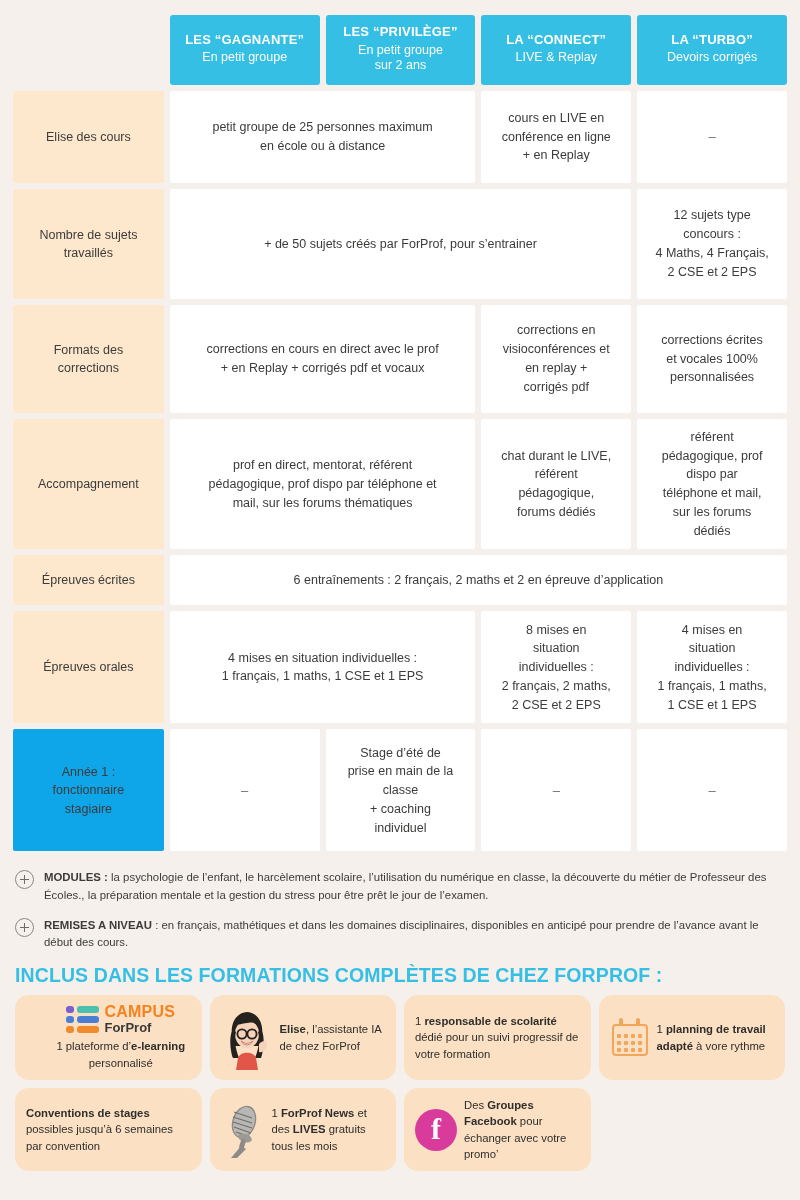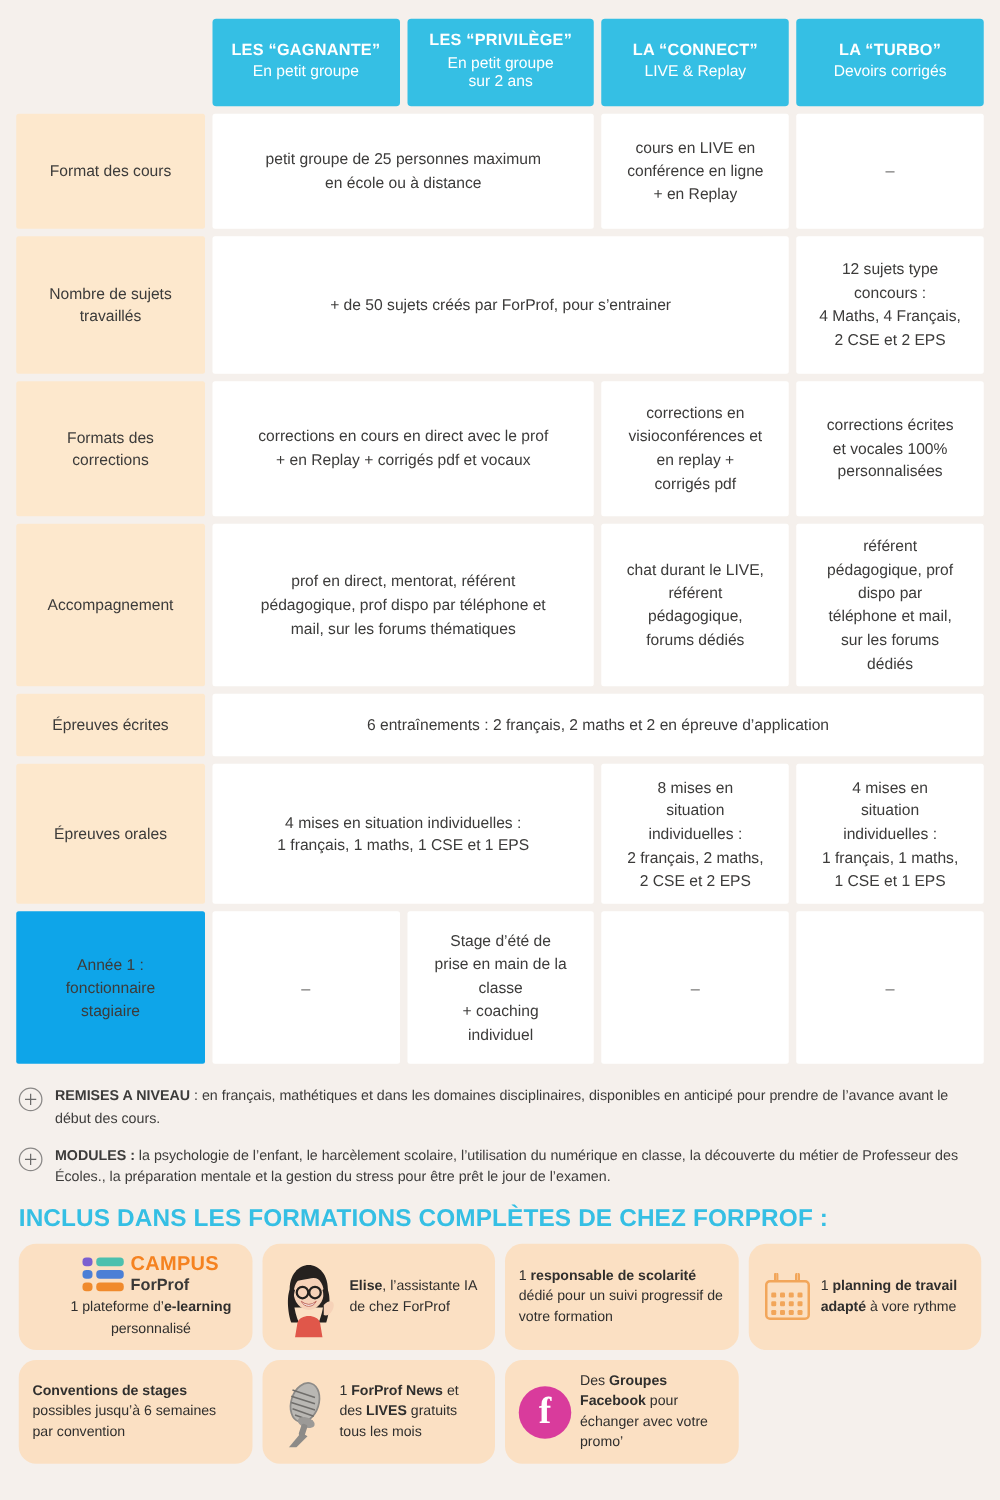--- a/index.html
+++ b/index.html
@@ -163,21 +163,21 @@
             <span class="h-sub">LIVE &amp; Replay</span>
           </th>
           <th class="head-cell">
             <span class="h-title">LA “TURBO”</span>
             <span class="h-sub">Devoirs corrigés</span>
           </th>
         </tr>
     </thead>
     <tbody id="table-body">
         <tr class="r1">
-          <td class="row-label">Format des cours</td>
+          <td class="row-label">Elise des cours</td>
           <td class="cell" colspan="2">petit groupe de 25 personnes maximum<br>en école ou à distance</td>
           <td class="cell">cours en LIVE en<br>conférence en ligne<br>+ en Replay</td>
           <td class="cell dash">–</td>
         </tr>
         <tr class="r2">
           <td class="row-label">Nombre de sujets<br>travaillés</td>
           <td class="cell" colspan="3">+ de 50 sujets créés par ForProf, pour s’entrainer</td>
           <td class="cell">12 sujets type<br>concours :<br>4 Maths, 4 Français,<br>2 CSE et 2 EPS</td>
         </tr>
         <tr class="r3">
@@ -208,25 +208,25 @@
           <td class="cell">Stage d’été de<br>prise en main de la<br>classe<br>+ coaching<br>individuel</td>
           <td class="cell dash">–</td>
           <td class="cell dash">–</td>
         </tr>
       </tbody>
   </table>
 
   <div class="notes" id="notes">
       <div class="note">
         <span class="plus-icon"></span>
-        <div class="note-text"><b>REMISES A NIVEAU</b> : en français, mathétiques et dans les domaines disciplinaires, disponibles en anticipé pour prendre de l’avance avant le début des cours.</div>
+        <div class="note-text"><b>MODULES :</b> la psychologie de l’enfant, le harcèlement scolaire, l’utilisation du numérique en classe, la découverte du métier de Professeur des Écoles., la préparation mentale et la gestion du stress pour être prêt le jour de l’examen.</div>
       </div>
       <div class="note">
         <span class="plus-icon"></span>
-        <div class="note-text"><b>MODULES :</b> la psychologie de l’enfant, le harcèlement scolaire, l’utilisation du numérique en classe, la découverte du métier de Professeur des Écoles., la préparation mentale et la gestion du stress pour être prêt le jour de l’examen.</div>
+        <div class="note-text"><b>REMISES A NIVEAU</b> : en français, mathétiques et dans les domaines disciplinaires, disponibles en anticipé pour prendre de l’avance avant le début des cours.</div>
       </div>
     </div>
 
   <div class="section-title">INCLUS DANS LES FORMATIONS COMPLÈTES DE CHEZ FORPROF :</div>
 
   <div class="cards-grid" id="cards-grid">
       <div class="card shadow-magenta center">
         <div class="card-icon">
           <div class="campus-logo">
             <div class="campus-marks">

